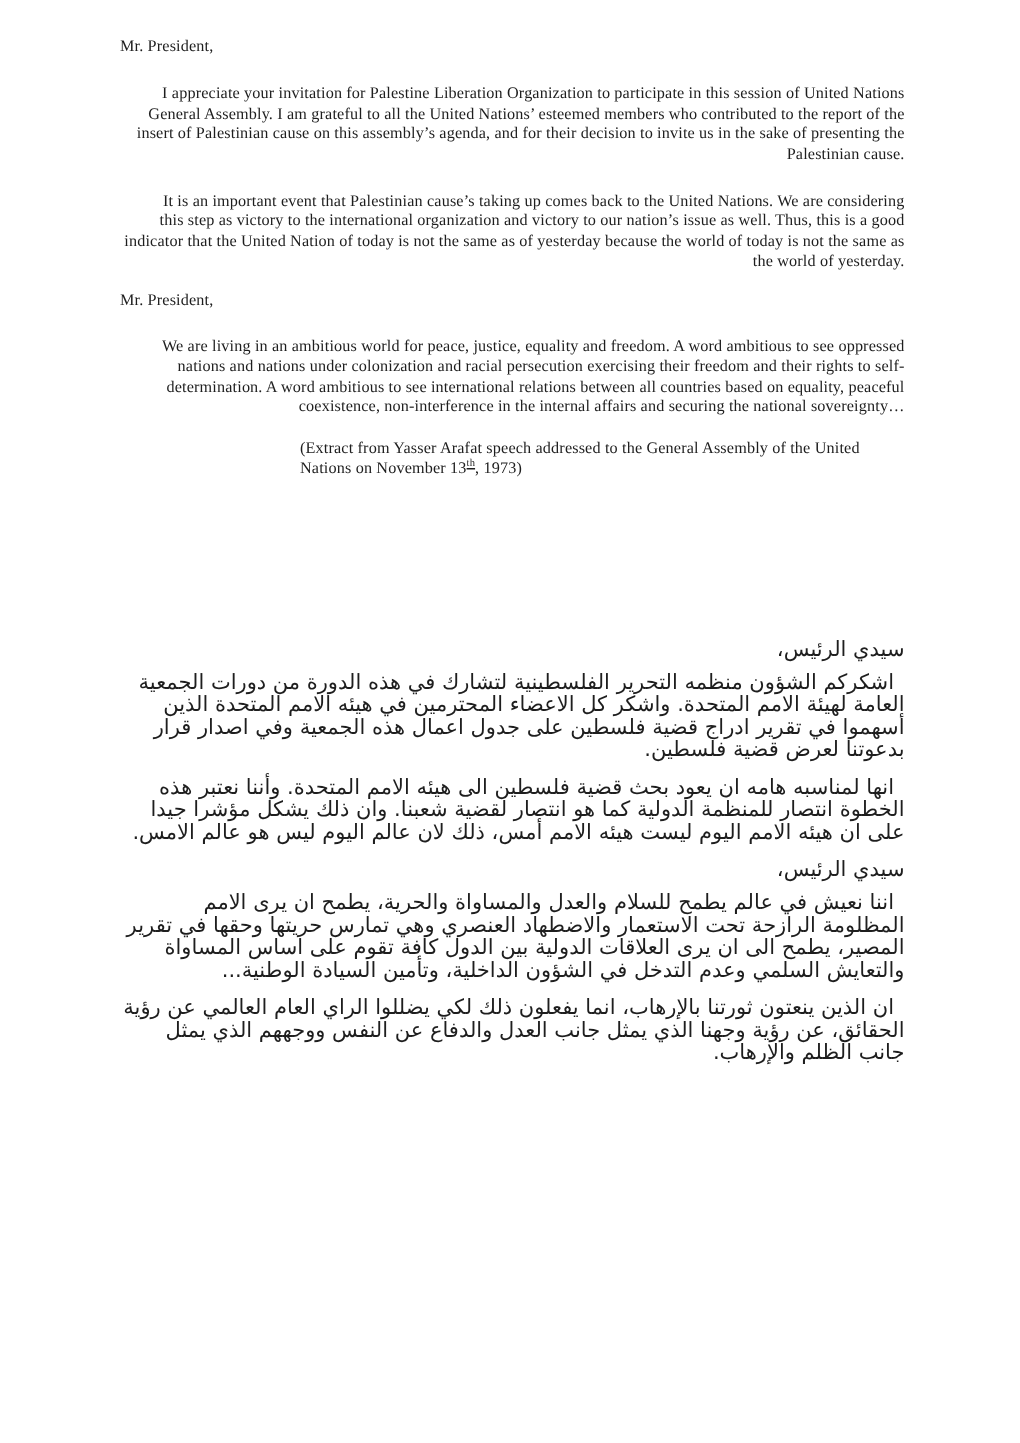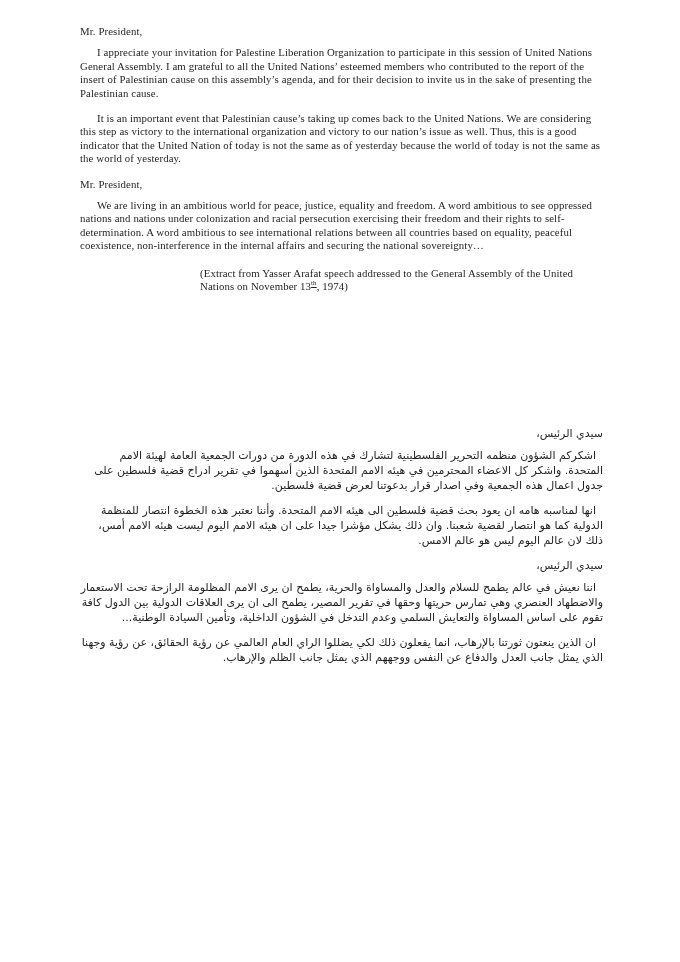--- a/index.html
+++ b/index.html
@@ -17,62 +17,62 @@
     left: 80px;
     top: 25px;
     width: 523px;
     font-family: "Liberation Serif", "DejaVu Serif", serif;
     font-size: 10.8px;
     line-height: 13.4px;
     letter-spacing: 0.1px;
     text-align: left;
   }
   .en .sal { margin: 0 0 7px 0; }
-  .en .para { margin: 8px 0 12px 0; text-indent: 17px; }
+  .en .para { margin: 18px 0 12px 0; text-indent: 17px; text-align: right; }
   .en .extract {
     margin: 14px 0 0 120px;
     width: 398px;
     text-indent: 0;
   }
   .en sup {
     font-size: 7px;
     line-height: 0;
     vertical-align: super;
     text-decoration: underline;
   }
   
   .ar {
     position: absolute;
     left: 80px;
     top: 426px;
     width: 523px;
     direction: rtl;
     text-align: right;
     font-family: "DejaVu Sans", sans-serif;
-    font-size: 11px;
+    font-size: 14px;
     line-height: 15px;
     color: #1e1e1e;
   }
   .ar .sal { margin: 0 0 7px 0; }
   .ar .para { margin: 0 0 10px 0; text-indent: 7px; }
   .ar .extract { margin: 13px 85px 0 0; }
   p { padding: 0; }
 </style>
 </head>
 <body>
 
 <div class="page">
 
   <div class="en" dir="ltr">
     <p class="sal">Mr. President,</p>
     <p class="para">I appreciate your invitation for Palestine Liberation Organization to participate in this session of United Nations General Assembly. I am grateful to all the United Nations’ esteemed members who contributed to the report of the insert of Palestinian cause on this assembly’s agenda, and for their decision to invite us in the sake of presenting the Palestinian cause.</p>
     <p class="para">It is an important event that Palestinian cause’s taking up comes back to the United Nations. We are considering this step as victory to the international organization and victory to our nation’s issue as well. Thus, this is a good indicator that the United Nation of today is not the same as of yesterday because the world of today is not the same as the world of yesterday.</p>
     <p class="sal">Mr. President,</p>
     <p class="para">We are living in an ambitious world for peace, justice, equality and freedom. A word ambitious to see oppressed nations and nations under colonization and racial persecution exercising their freedom and their rights to self-determination. A word ambitious to see international relations between all countries based on equality, peaceful coexistence, non-interference in the internal affairs and securing the national sovereignty…</p>
-    <div class="extract"><span>(Extract from Yasser Arafat speech addressed to the General Assembly of the United Nations on November 13</span><sup>th</sup><span>, 1974)</span></div>
+    <div class="extract"><span>(Extract from Yasser Arafat speech addressed to the General Assembly of the United Nations on November 13</span><sup>th</sup><span>, 1973)</span></div>
   </div>
 
   <div class="ar" dir="rtl" lang="ar">
     <p class="sal">سيدي الرئيس،</p>
     <p class="para">اشكركم الشؤون منظمه التحرير الفلسطينية لتشارك في هذه الدورة من دورات الجمعية العامة لهيئة الامم المتحدة. واشكر كل الاعضاء المحترمين في هيئه الامم المتحدة الذين أسهموا في تقرير ادراج قضية فلسطين على جدول اعمال هذه الجمعية وفي اصدار قرار بدعوتنا لعرض قضية فلسطين.</p>
     <p class="para">انها لمناسبه هامه ان يعود بحث قضية فلسطين الى هيئه الامم المتحدة. وأننا نعتبر هذه الخطوة انتصار للمنظمة الدولية كما هو انتصار لقضية شعبنا. وان ذلك يشكل مؤشرا جيدا على ان هيئه الامم اليوم ليست هيئه الامم أمس، ذلك لان عالم اليوم ليس هو عالم الامس.</p>
     <p class="sal">سيدي الرئيس،</p>
     <p class="para">اننا نعيش في عالم يطمح للسلام والعدل والمساواة والحرية، يطمح ان يرى الامم المظلومة الرازحة تحت الاستعمار والاضطهاد العنصري وهي تمارس حريتها وحقها في تقرير المصير، يطمح الى ان يرى العلاقات الدولية بين الدول كافة تقوم على اساس المساواة والتعايش السلمي وعدم التدخل في الشؤون الداخلية، وتأمين السيادة الوطنية...</p>
     <p class="para">ان الذين ينعتون ثورتنا بالإرهاب، انما يفعلون ذلك لكي يضللوا الراي العام العالمي عن رؤية الحقائق، عن رؤية وجهنا الذي يمثل جانب العدل والدفاع عن النفس ووجههم الذي يمثل جانب الظلم والإرهاب.</p>
   </div>

